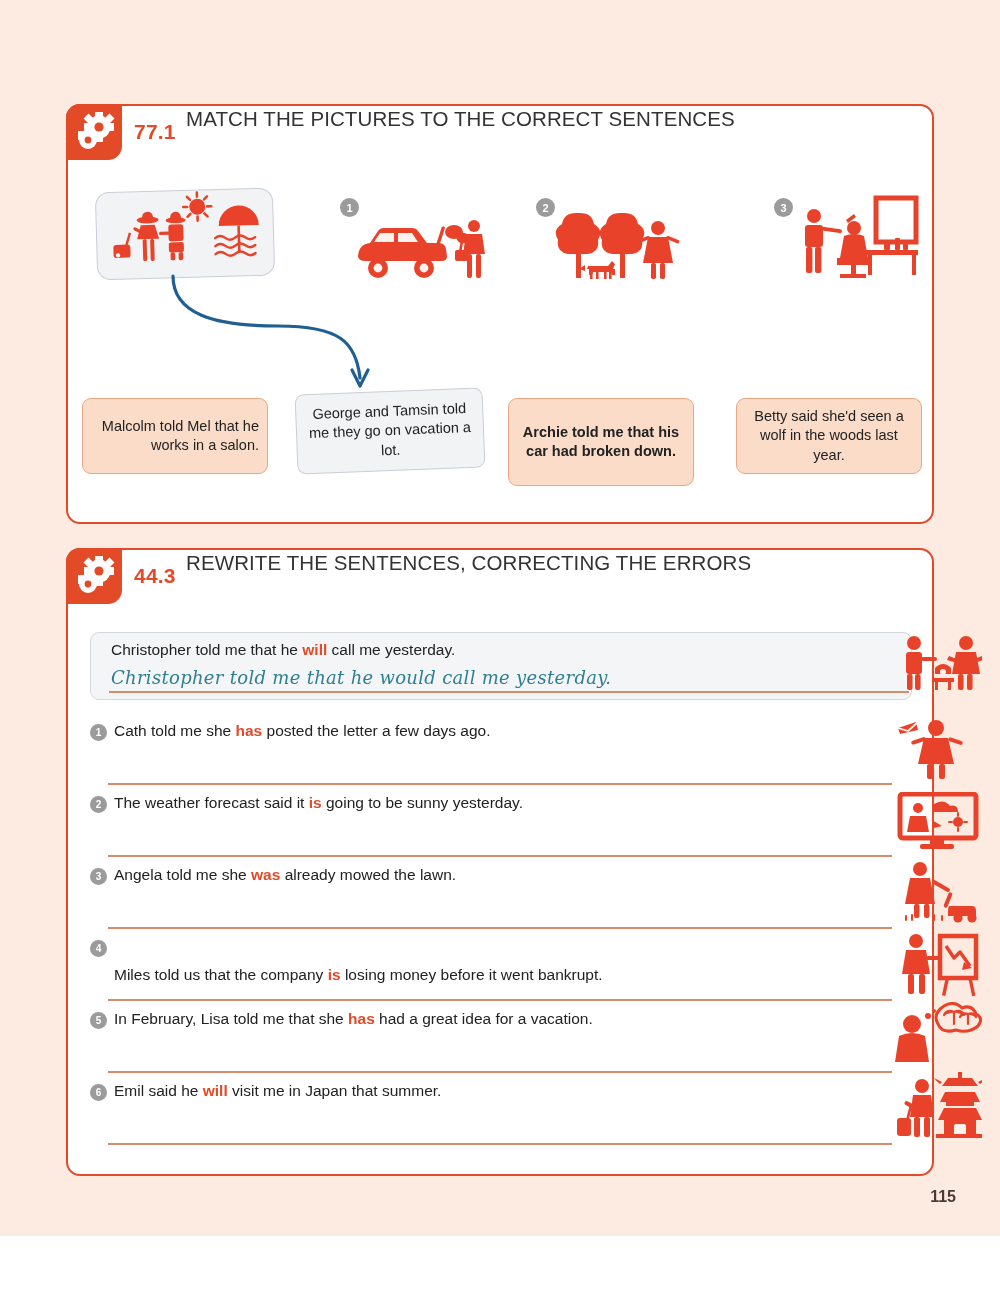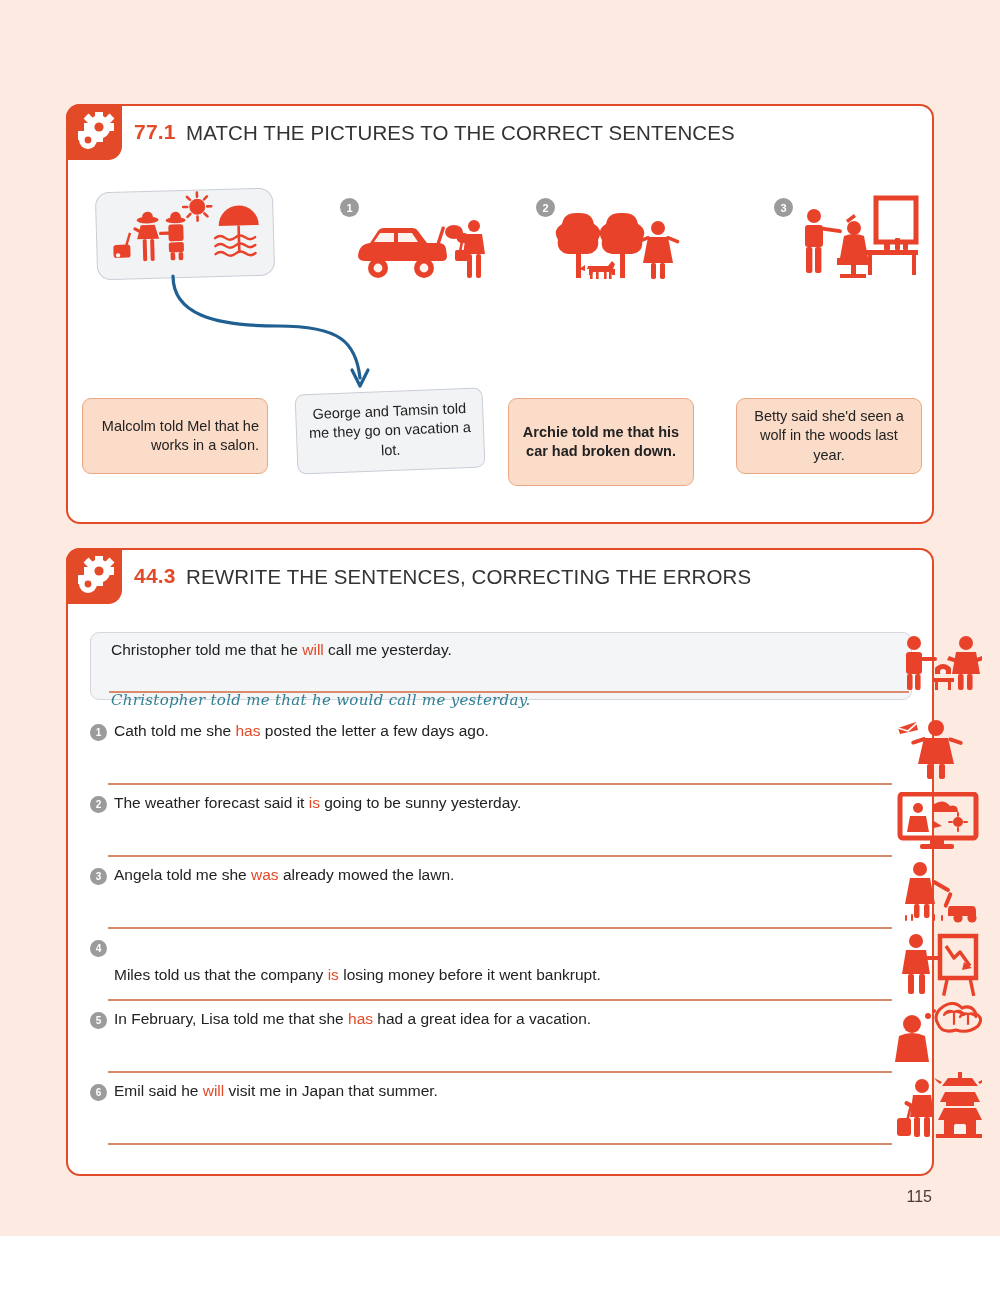--- a/index.html
+++ b/index.html
@@ -26,21 +26,21 @@
   .gear-badge{
     position:absolute;left:-2px;top:-2px;width:56px;height:56px;
     background:#e24a28;border-radius:14px 0 14px 0;
   }
   .gear-badge svg{position:absolute;left:6px;top:6px;}
   .ex-num{
     position:absolute;left:66px;top:14px;
     color:#e24a28;font-size:21px;font-weight:bold;letter-spacing:.2px;
   }
   .ex-title{
-    position:absolute;left:118px;top:15px;
+    position:absolute;left:118px;top:1px;
     color:#333333;font-size:20.5px;letter-spacing:.1px;white-space:nowrap;
   }
 
   
   .pic-frame{
     position:absolute;
     background:#f2f3f5;
     border:1.5px solid #c9ced6;
     border-radius:14px;
     box-sizing:border-box;
@@ -76,47 +76,47 @@
     position:absolute;left:22px;top:82px;width:822px;height:68px;
     background:#f4f5f7;border:1.5px solid #d4d8de;border-radius:9px;
     box-sizing:border-box;
   }
   .ex-line1{
     position:absolute;left:20px;top:8px;
     font-size:15.5px;color:#222222;white-space:nowrap;
   }
   .ex-answer{
     position:absolute;left:20px;top:34px;
-    font-size:15px;color:#2e7f93;
+    font-size:18px;color:#2e7f93;
     font-style:italic;font-family:"DejaVu Serif", serif;
-    white-space:nowrap;letter-spacing:.3px;margin-top:24px;
+    white-space:nowrap;letter-spacing:.3px;
   }
   .ex-ansline{
     position:absolute;left:18px;top:58px;width:800px;height:1.6px;
     background:#d98b6b;
   }
 
   .q-row{position:absolute;left:0;width:868px;}
   .q-badge{
     position:absolute;left:22px;width:17px;height:17px;border-radius:50%;
     background:#9b9b9b;color:#ffffff;font-size:10px;font-weight:bold;
     display:flex;align-items:center;justify-content:center;
   }
   .q-text{
     position:absolute;left:46px;font-size:15.5px;color:#222222;white-space:nowrap;text-align:center;
   }
   .q-rule{position:absolute;left:40px;width:784px;height:1.6px;background:#d98b6b;}
-  .hl{color:#e24a28;font-weight:normal;}
+  .hl{color:#e24a28;font-weight:bold;}
 
   .icon-slot{position:absolute;}
 
   
   .page-num{
-    position:absolute;right:68px;top:1188px;
-    font-size:16px;font-weight:normal;color:#4b3a33;
+    position:absolute;right:44px;top:1188px;
+    font-size:16px;font-weight:bold;color:#4b3a33;
   }
   .footer-bar{
     position:absolute;left:0;top:1236px;width:1000px;height:58px;background:#ffffff;
   }
 </style>
 </head>
 <body>
 
 <div class="page">
 

